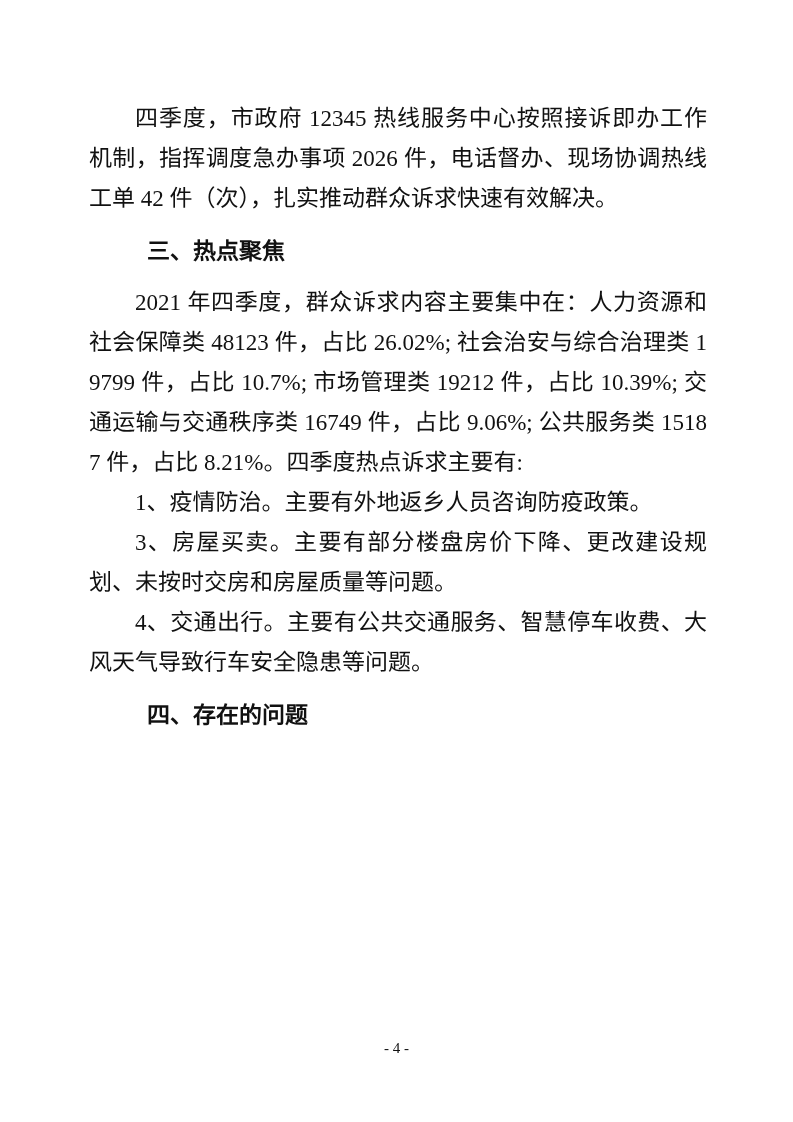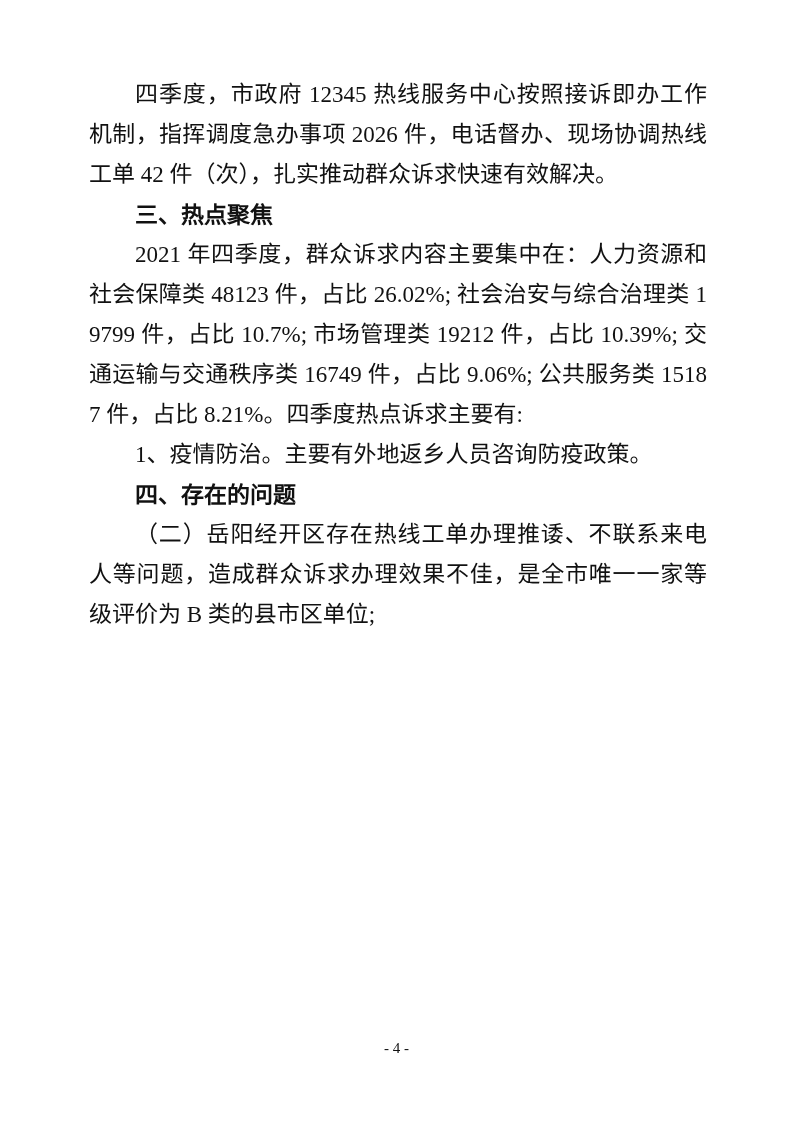--- a/index.html
+++ b/index.html
@@ -8,35 +8,35 @@
     padding: 0;
     background: #ffffff;
   }
   .page {
     position: relative;
     width: 793px;
     height: 1122px;
     box-sizing: border-box;
     background: #ffffff;
     color: #111111;
-    padding: 75px 86px 0 89px;
+    padding: 99px 86px 0 89px;
     overflow: hidden;
     font-family: "Liberation Serif", "DejaVu Serif", serif;
   }
   .para {
     margin: 0;
     font-size: 23px;
     line-height: 40px;
     text-align: justify;
     text-indent: 2em;
     font-family: "Liberation Serif", "DejaVu Serif", serif;
     word-break: break-all;
   }
   .heading {
-    margin: 0;
+    margin: 12px;
     font-size: 23px;
     line-height: 40px;
     font-weight: bold;
     text-indent: 2em;
     font-family: "Liberation Sans", "DejaVu Sans", sans-serif;
   }
   .page-footer {
     position: absolute;
     left: 0;
     right: 0;
@@ -55,22 +55,23 @@
 
   <p class="para">四季度，市政府 12345 热线服务中心按照接诉即办工作机制，指挥调度急办事项 2026 件，电话督办、现场协调热线工单 42 件（次），扎实推动群众诉求快速有效解决。</p>
 
   <h2 class="heading">三、热点聚焦</h2>
 
   <p class="para">2021 年四季度，群众诉求内容主要集中在：人力资源和社会保障类 48123 件，占比 26.02%; 社会治安与综合治理类 19799 件，占比 10.7%; 市场管理类 19212 件，占比 10.39%; 交通运输与交通秩序类 16749 件，占比 9.06%; 公共服务类 15187 件，占比 8.21%。四季度热点诉求主要有:</p>
 
 
   <p class="para">1、疫情防治。主要有外地返乡人员咨询防疫政策。</p>
 
+  <p class="para">3、房屋买卖。主要有部分楼盘房价下降、更改建设规划、未按时交房和房屋质量等问题。</p>
 
+  <p class="para">4、交通出行。主要有公共交通服务、智慧停车收费、大风天气导致行车安全隐患等问题。</p>
 
   <h2 class="heading">四、存在的问题</h2>
 
 
-  <p class="para">（二）岳阳经开区存在热线工单办理推诿、不联系来电人等问题，造成群众诉求办理效果不佳，是全市唯一一家等级评价为 B 类的县市区单位;</p>
 
   <div class="page-footer">- 4 -</div>
 
 </div>
 
 </body></html>

